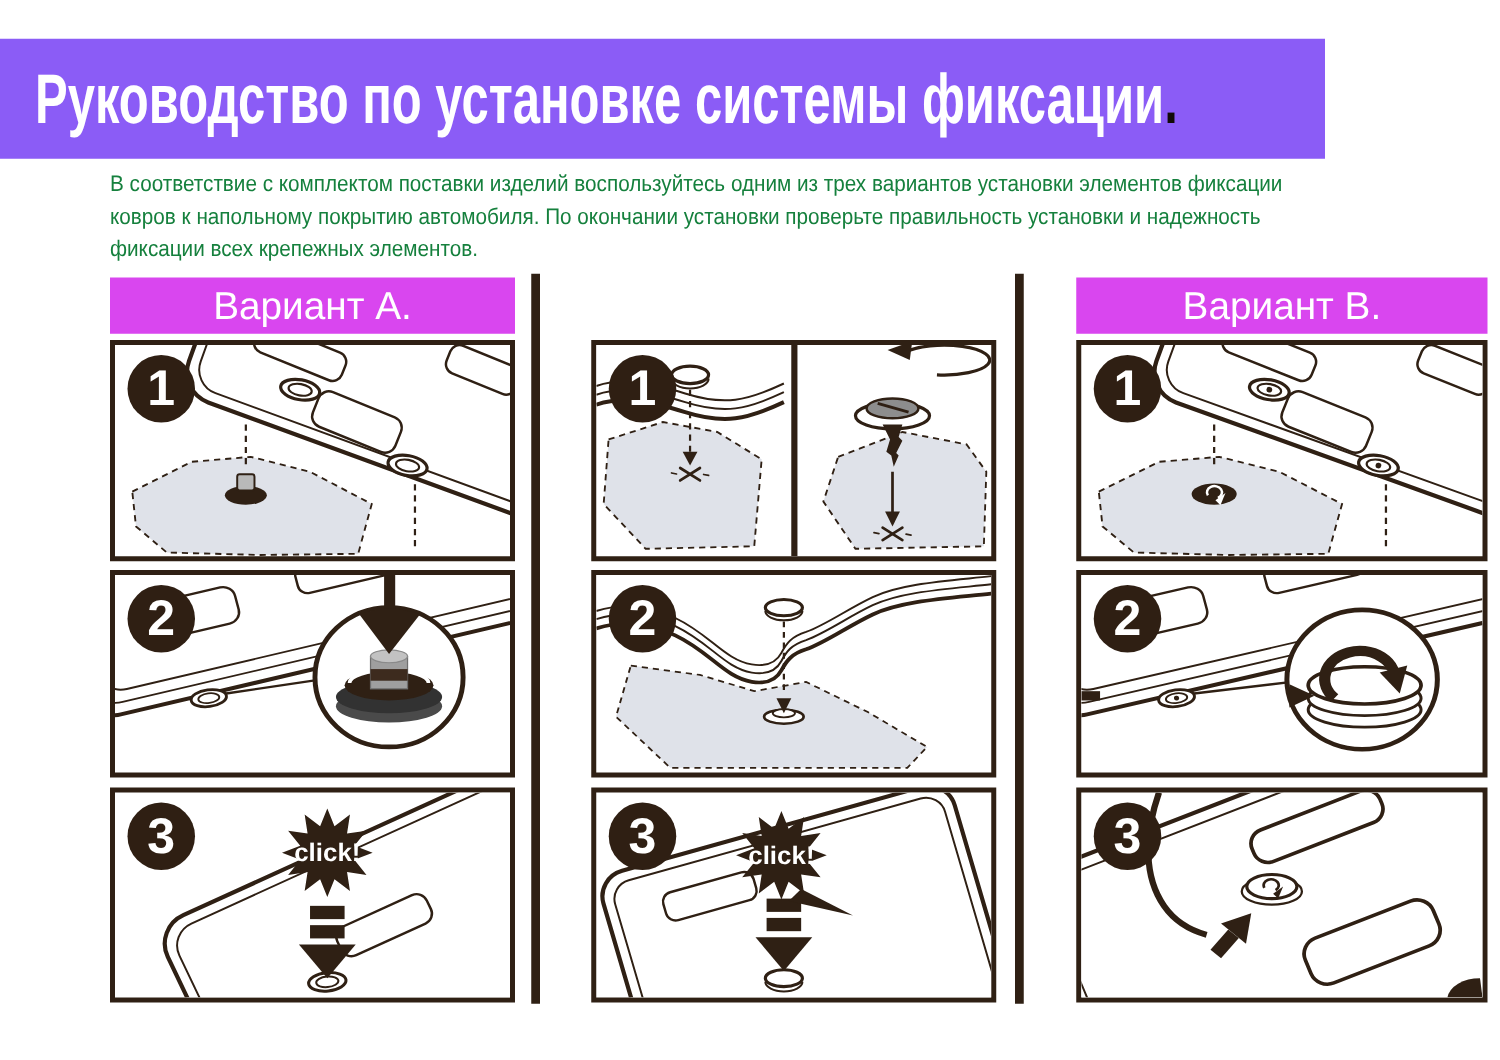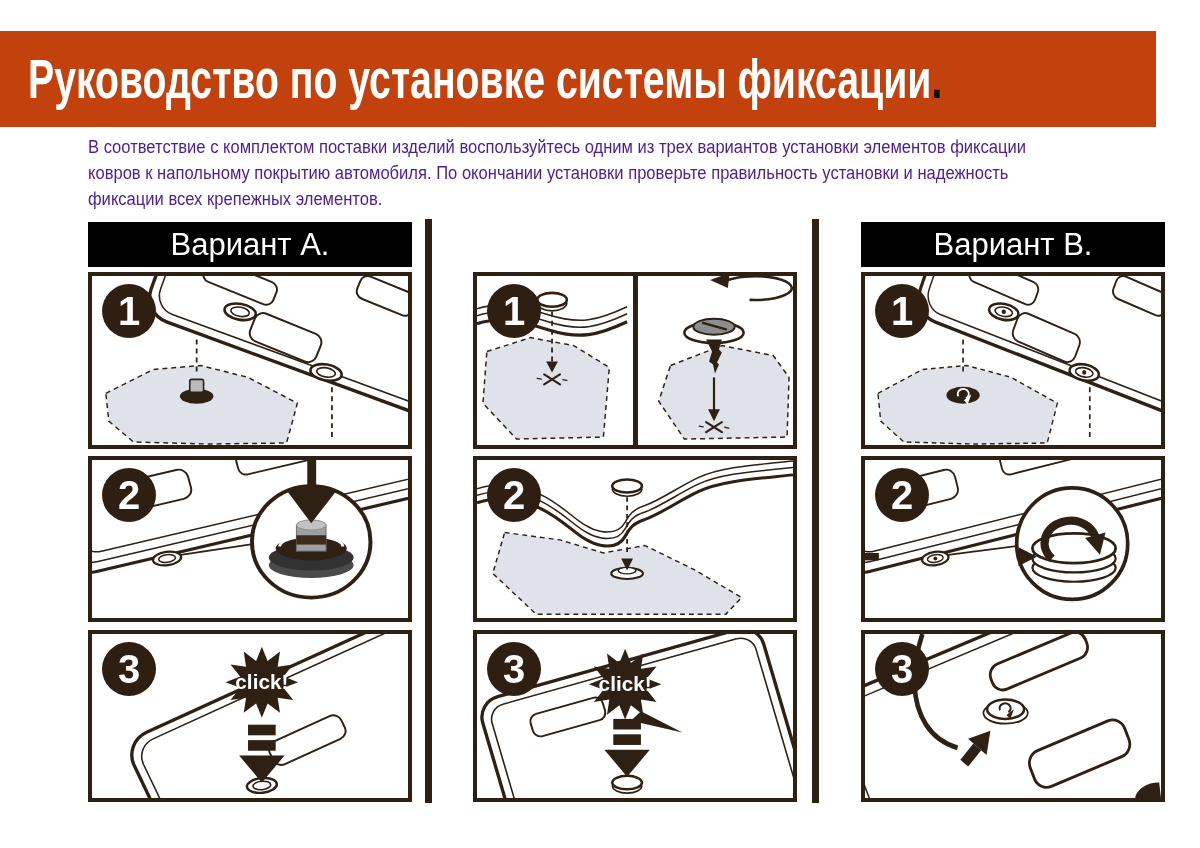--- a/index.html
+++ b/index.html
@@ -1,32 +1,32 @@
 <!DOCTYPE html>
 <html><head>
 <meta charset="utf-8">
 <style>
   html,body{margin:0;padding:0;background:#ffffff;}
   .page{position:relative;width:1200px;height:848px;background:#fff;overflow:hidden;
         font-family:"Liberation Sans",sans-serif;}
   
-  .title-bar{position:absolute;left:0;top:31px;width:1156px;height:96px;background:#c2410c;}
+  .title-bar{position:absolute;left:0;top:31px;width:1060px;height:96px;background:#8b5cf6;}
   .title-text{position:absolute;left:28px;top:0;height:96px;line-height:96px;white-space:nowrap;
         color:#fff;font-size:56px;font-weight:700;letter-spacing:0;
         transform:scaleX(0.70);transform-origin:0 50%;}
   .title-period{color:#120b07;}
   
-  .intro{position:absolute;left:88px;top:134px;width:1100px;color:#4c1d95;}
+  .intro{position:absolute;left:88px;top:134px;width:1100px;color:#15803d;}
   .intro div{font-size:18px;line-height:26px;white-space:nowrap;transform:scaleX(0.92);transform-origin:0 0;}
   
   .variant-col{position:absolute;top:222px;height:581px;}
   .col-a{left:88px;width:324px;}
   .col-b{left:473px;width:324px;}
-  .col-v{left:861px;width:304px;}
-  .variant-header{position:absolute;left:0;top:0;width:100%;height:45px;background:#000000;
+  .col-v{left:861px;width:329px;}
+  .variant-header{position:absolute;left:0;top:0;width:100%;height:45px;background:#d946ef;
         color:#fff;font-size:31px;font-weight:400;text-align:center;line-height:45px;}
   .divider{position:absolute;top:219px;width:7px;height:584px;background:#2f2014;}
   .div-1{left:425px;} .div-2{left:812px;}
   
   .panel{position:absolute;left:0;width:100%;background:#fff;border:4px solid #2f2014;
         box-sizing:border-box;overflow:hidden;}
   .p1{top:50px;height:177px;} .p2{top:234px;height:166px;} .p3{top:408px;height:172px;}
   .panel svg{position:absolute;left:0;top:0;width:100%;height:100%;}
   .badge{position:absolute;left:10px;top:8px;width:54px;height:54px;border-radius:50%;
         background:#2f1f13;color:#fff;font-size:40px;font-weight:700;line-height:54px;

